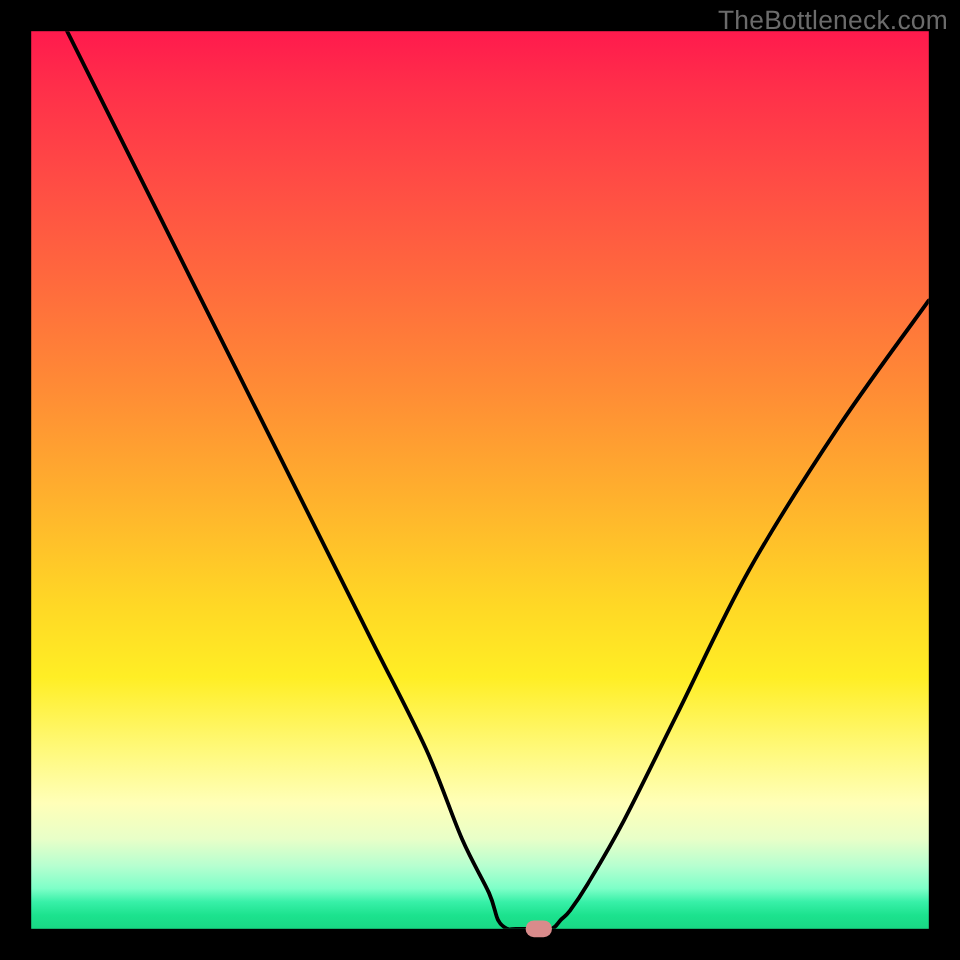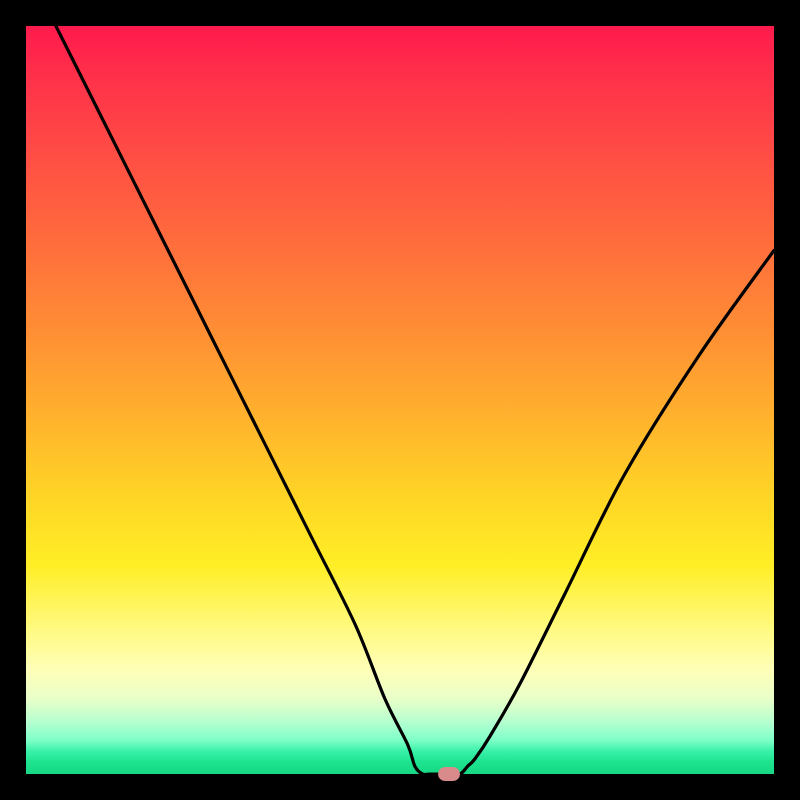--- a/index.html
+++ b/index.html
@@ -75,20 +75,21 @@
     border-radius: 8px;
     background: #d98b8b;
     transform: translate(-50%, -50%);
   }
 </style>
 </head>
 <body>
 
 <div class="frame">
 
+  <div class="watermark">TheBottleneck.com</div>
 
   <div class="plot-area">
     <div class="gradient"></div>
 
     <svg class="curve-svg" viewBox="0 0 748 748" preserveAspectRatio="none">
       <path id="curve-path" fill="none" stroke="#000" stroke-width="3.2" stroke-linejoin="round" stroke-linecap="round" d="M 29.92 0.00 C 37.40 14.96, 57.35 54.85, 74.80 89.76 C 92.25 124.67, 115.94 172.04, 134.64 209.44 C 153.34 246.84, 169.55 279.25, 187.00 314.16 C 204.45 349.07, 223.15 386.47, 239.36 418.88 C 255.57 451.29, 269.28 478.72, 284.24 508.64 C 299.20 538.56, 316.65 570.97, 329.12 598.40 C 341.59 625.83, 350.31 653.25, 359.04 673.20 C 367.77 693.15, 376.49 706.86, 381.48 718.08 C 386.47 729.30, 386.47 735.53, 388.96 740.52 C 391.45 745.51, 393.95 746.75, 396.44 748.00 C 398.93 749.25, 400.18 748.00, 403.92 748.00 C 407.66 748.00, 413.89 748.00, 418.88 748.00 C 423.87 748.00, 430.10 749.25, 433.84 748.00 C 437.58 746.75, 438.83 743.01, 441.32 740.52 C 443.81 738.03, 445.06 738.03, 448.80 733.04 C 452.54 728.05, 456.28 723.07, 463.76 710.60 C 471.24 698.13, 481.21 681.93, 493.68 658.24 C 506.15 634.55, 521.11 603.39, 538.56 568.48 C 556.01 533.57, 575.96 488.69, 598.40 448.80 C 620.84 408.91, 648.27 366.52, 673.20 329.12 C 698.13 291.72, 735.53 241.85, 748.00 224.40"></path>
     </svg>
 
     <div class="marker" id="marker" style="left: 422.62px; top: 748px; background: rgb(217, 139, 139);"></div>
   </div>

